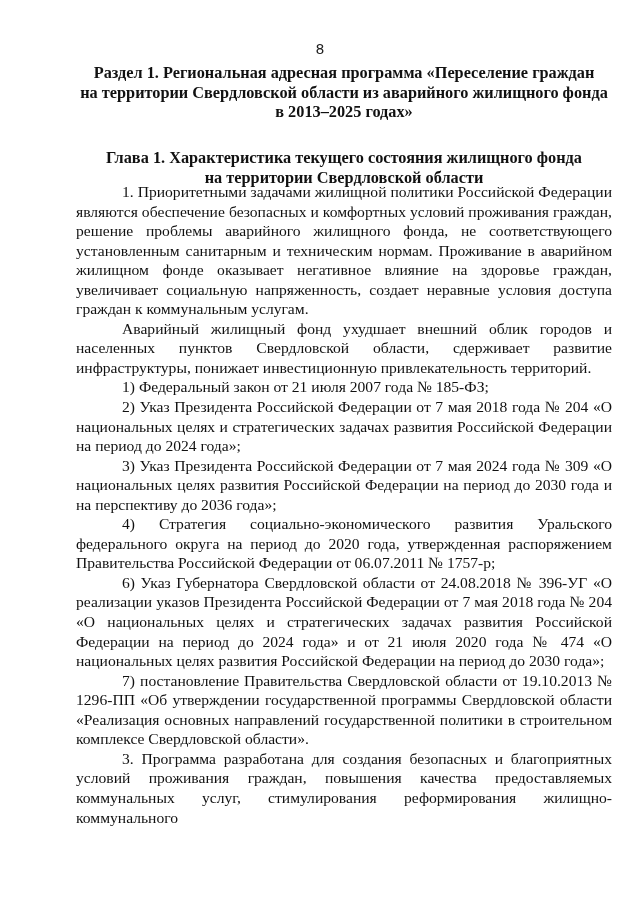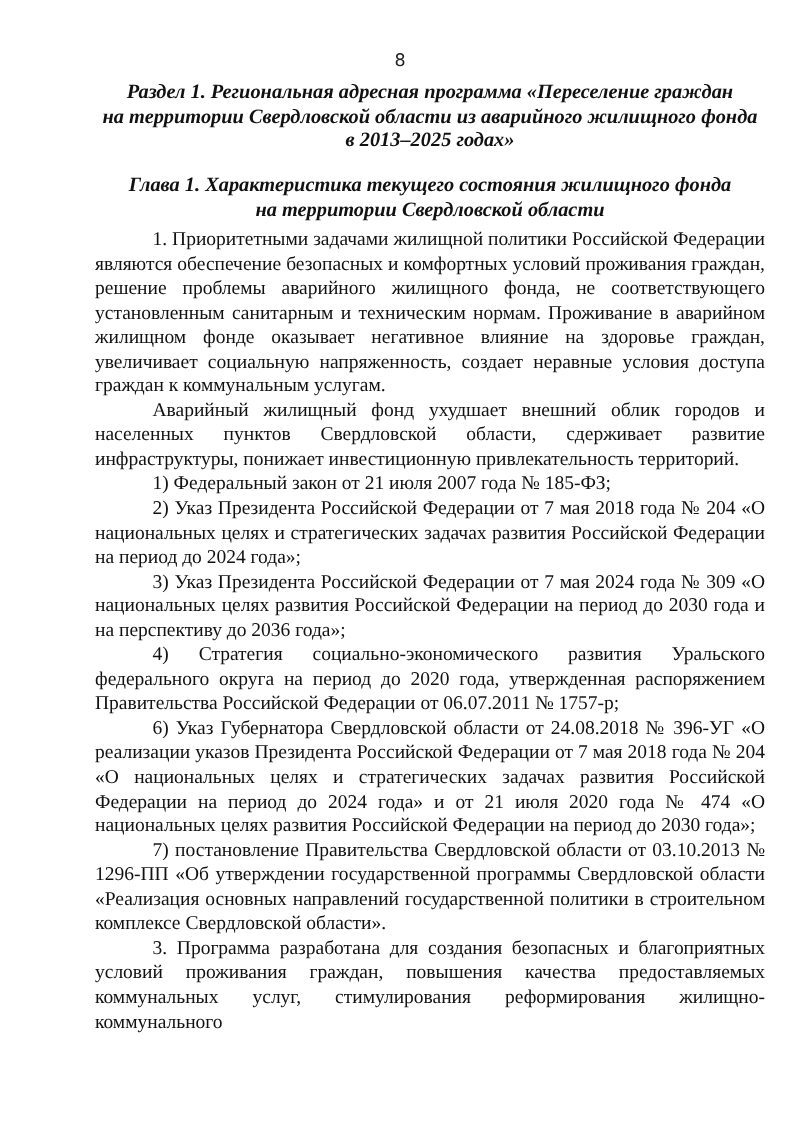--- a/index.html
+++ b/index.html
@@ -9,24 +9,24 @@
     background: #ffffff; color: #111111;
   }
   .page-number {
     position: absolute; left: 0; width: 640px; top: 40px;
     text-align: center; font-family: "DejaVu Sans", sans-serif;
     font-size: 14px; line-height: 18px; color: #222;
   }
   .heading {
     position: absolute; left: 76px; width: 536px;
     text-align: center; font-family: "Liberation Serif", serif;
-    font-weight: bold; font-size: 16.3px; line-height: 19.5px; color: #111; font-style: italic;
+    font-weight: bold; font-size: 16.3px; line-height: 19.5px; color: #111;
   }
   .h-section { top: 63px; }
-  .h-chapter { top: 138px; }
+  .h-chapter { top: 148px; }
   .body {
     position: absolute; left: 76px; width: 536px; top: 182px;
     font-family: "Liberation Serif", serif; font-size: 15.6px; line-height: 19.55px;
     color: #111;
   }
   .body p {
     margin: 0; text-indent: 46px; text-align: justify; text-align-last: left;
     hyphens: none;
   }
   .body p.last-justify { text-align-last: justify; }
@@ -49,16 +49,16 @@
   </div>
 
   <div class="body">
     <p>1. Приоритетными задачами жилищной политики Российской Федерации являются обеспечение безопасных и комфортных условий проживания граждан, решение проблемы аварийного жилищного фонда, не соответствующего установленным санитарным и техническим нормам. Проживание в аварийном жилищном фонде оказывает негативное влияние на здоровье граждан, увеличивает социальную напряженность, создает неравные условия доступа граждан к коммунальным услугам.</p>
     <p>Аварийный жилищный фонд ухудшает внешний облик городов и населенных пунктов Свердловской области, сдерживает развитие инфраструктуры, понижает инвестиционную привлекательность территорий.</p>
     <p>1) Федеральный закон от 21 июля 2007 года № 185-ФЗ;</p>
     <p>2) Указ Президента Российской Федерации от 7 мая 2018 года № 204 «О национальных целях и стратегических задачах развития Российской Федерации на период до 2024 года»;</p>
     <p>3) Указ Президента Российской Федерации от 7 мая 2024 года № 309 «О национальных целях развития Российской Федерации на период до 2030 года и на перспективу до 2036 года»;</p>
     <p>4) Стратегия социально-экономического развития Уральского федерального округа на период до 2020 года, утвержденная распоряжением Правительства Российской Федерации от 06.07.2011 № 1757-р;</p>
     <p>6) Указ Губернатора Свердловской области от 24.08.2018 № 396-УГ «О реализации указов Президента Российской Федерации от 7 мая 2018 года № 204 «О национальных целях и стратегических задачах развития Российской Федерации на период до 2024 года» и от 21 июля 2020 года № 474 «О национальных целях развития Российской Федерации на период до 2030 года»;</p>
-    <p>7) постановление Правительства Свердловской области от 03.10.2013 № 1296-ПП «Об утверждении государственной программы Свердловской области «Реализация основных направлений государственной политики в строительном комплексе Свердловской области».</p>
+    <p>7) постановление Правительства Свердловской области от 19.10.2013 № 1296-ПП «Об утверждении государственной программы Свердловской области «Реализация основных направлений государственной политики в строительном комплексе Свердловской области».</p>
     <p class="last-justify">3. Программа разработана для создания безопасных и благоприятных условий проживания граждан, повышения качества предоставляемых коммунальных услуг, стимулирования реформирования жилищно-коммунального</p>
   </div>
 </div>
 
 </body></html>

